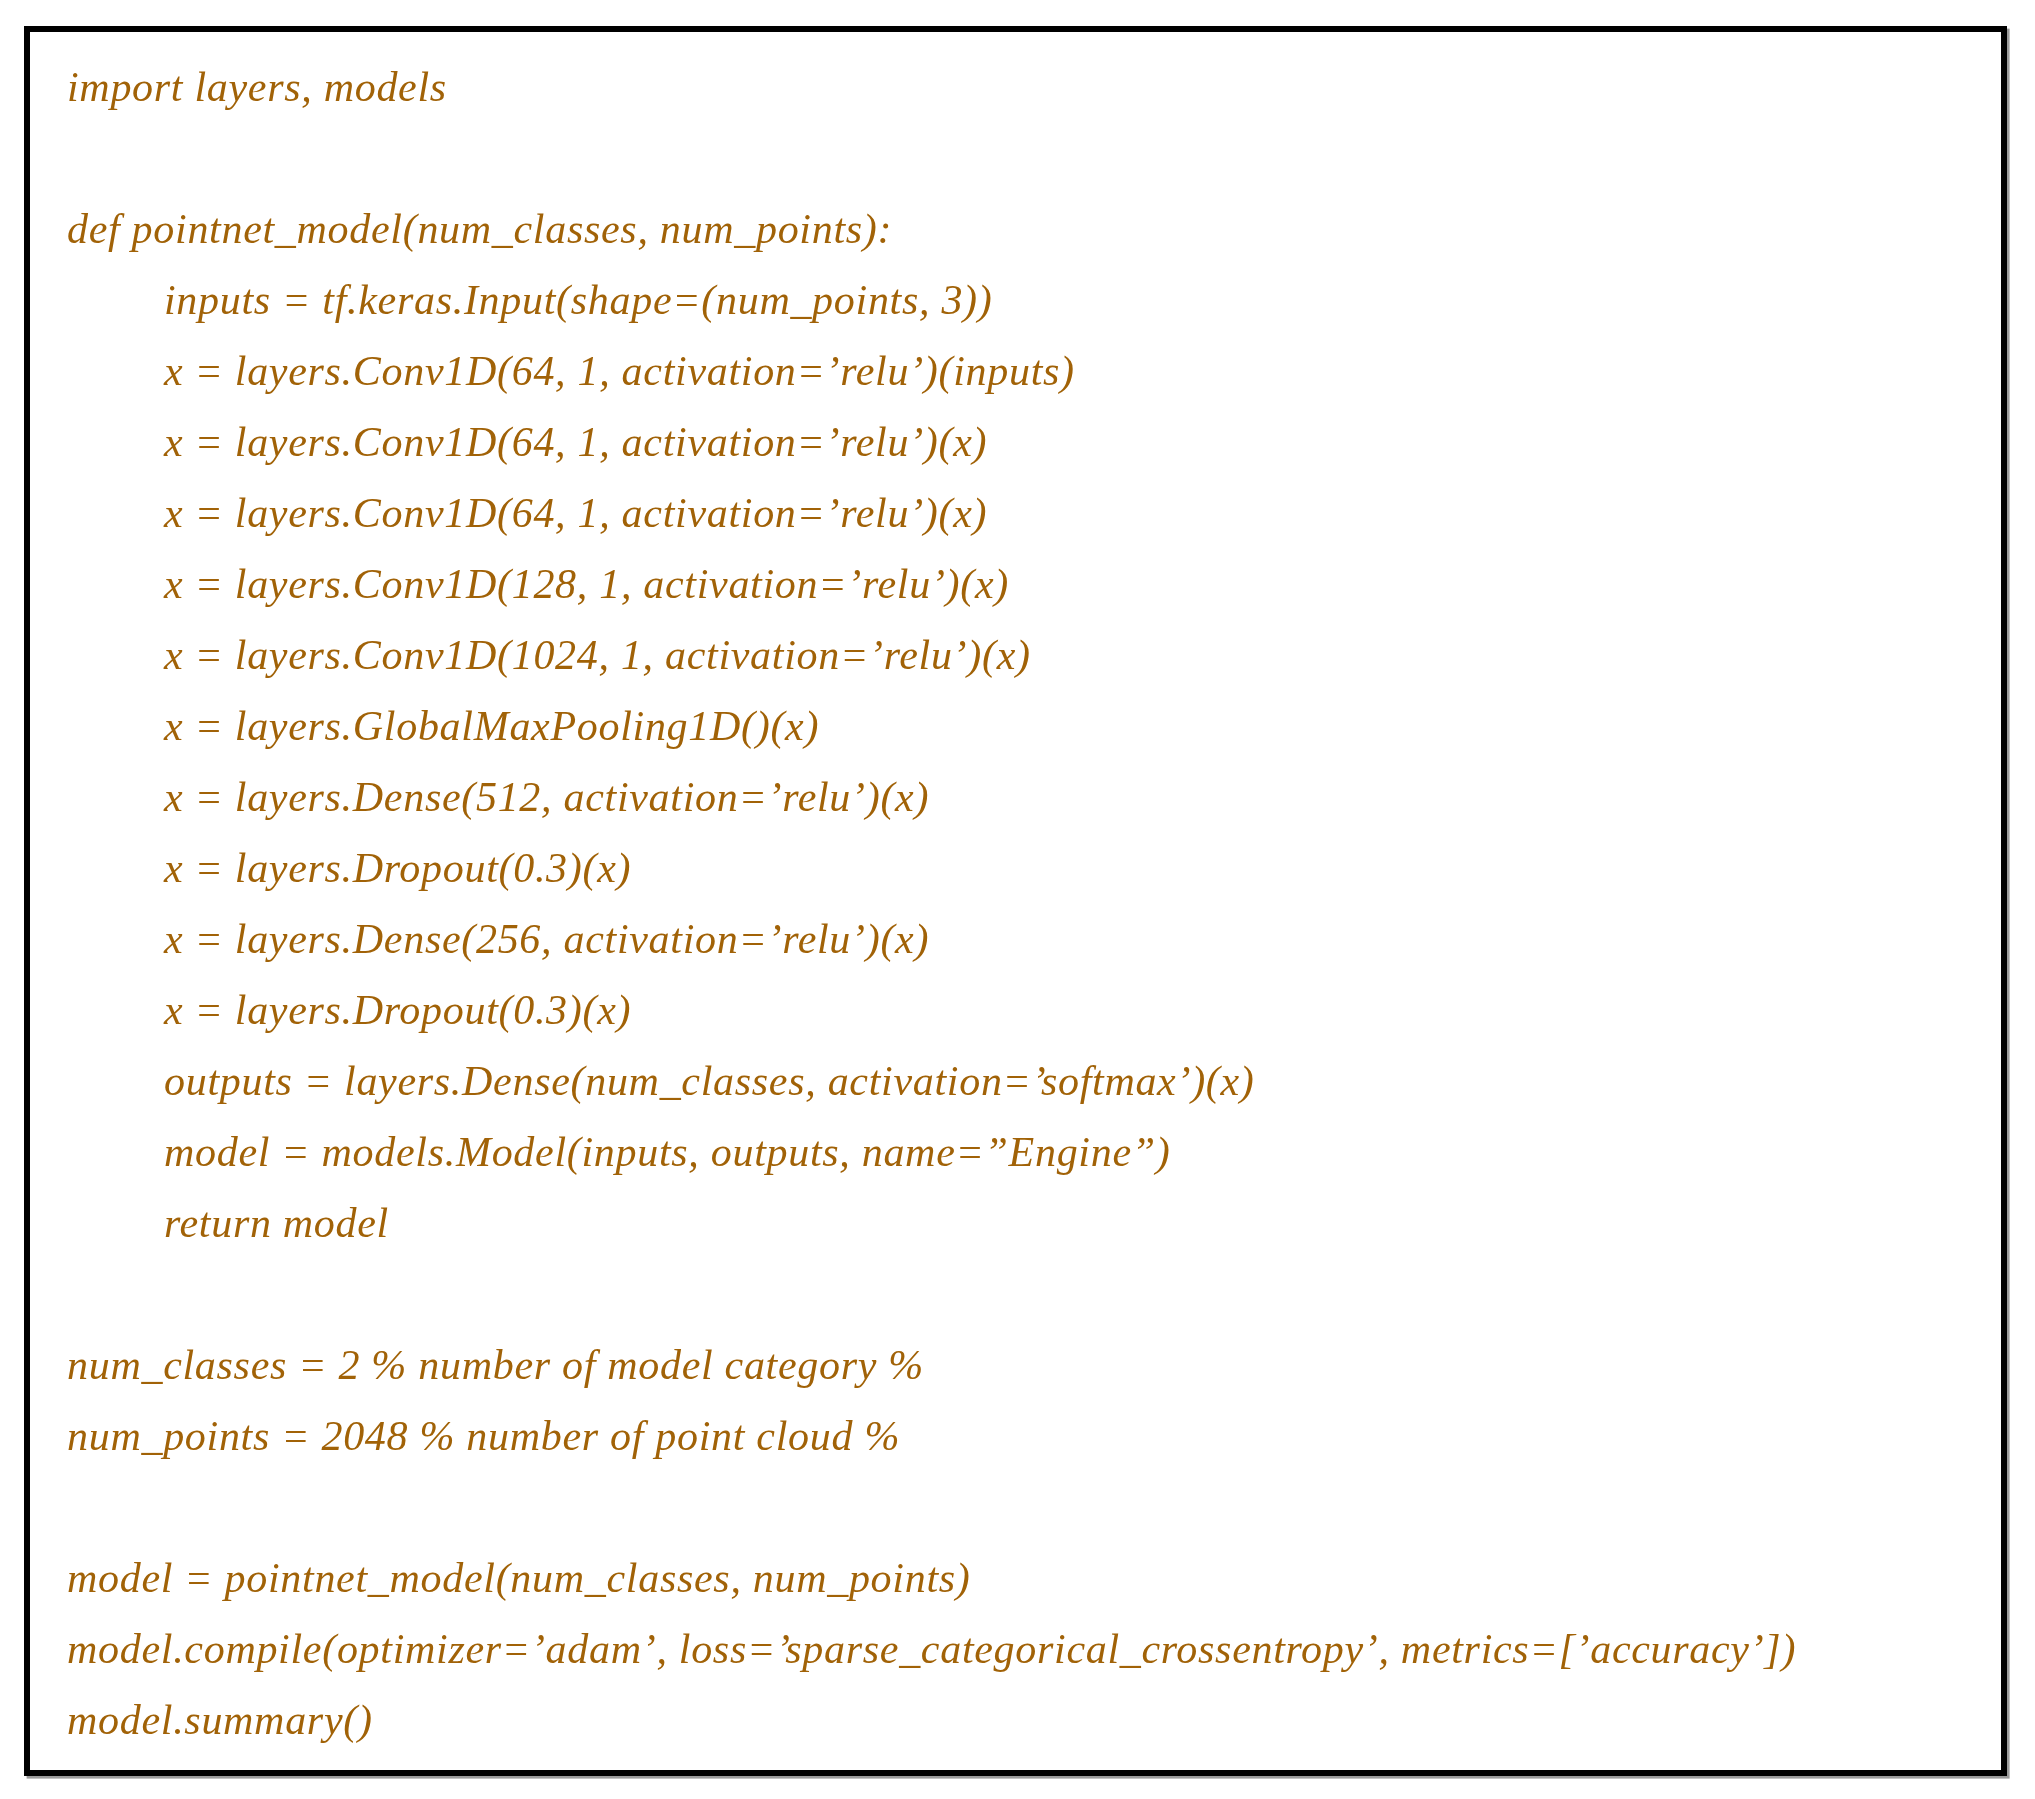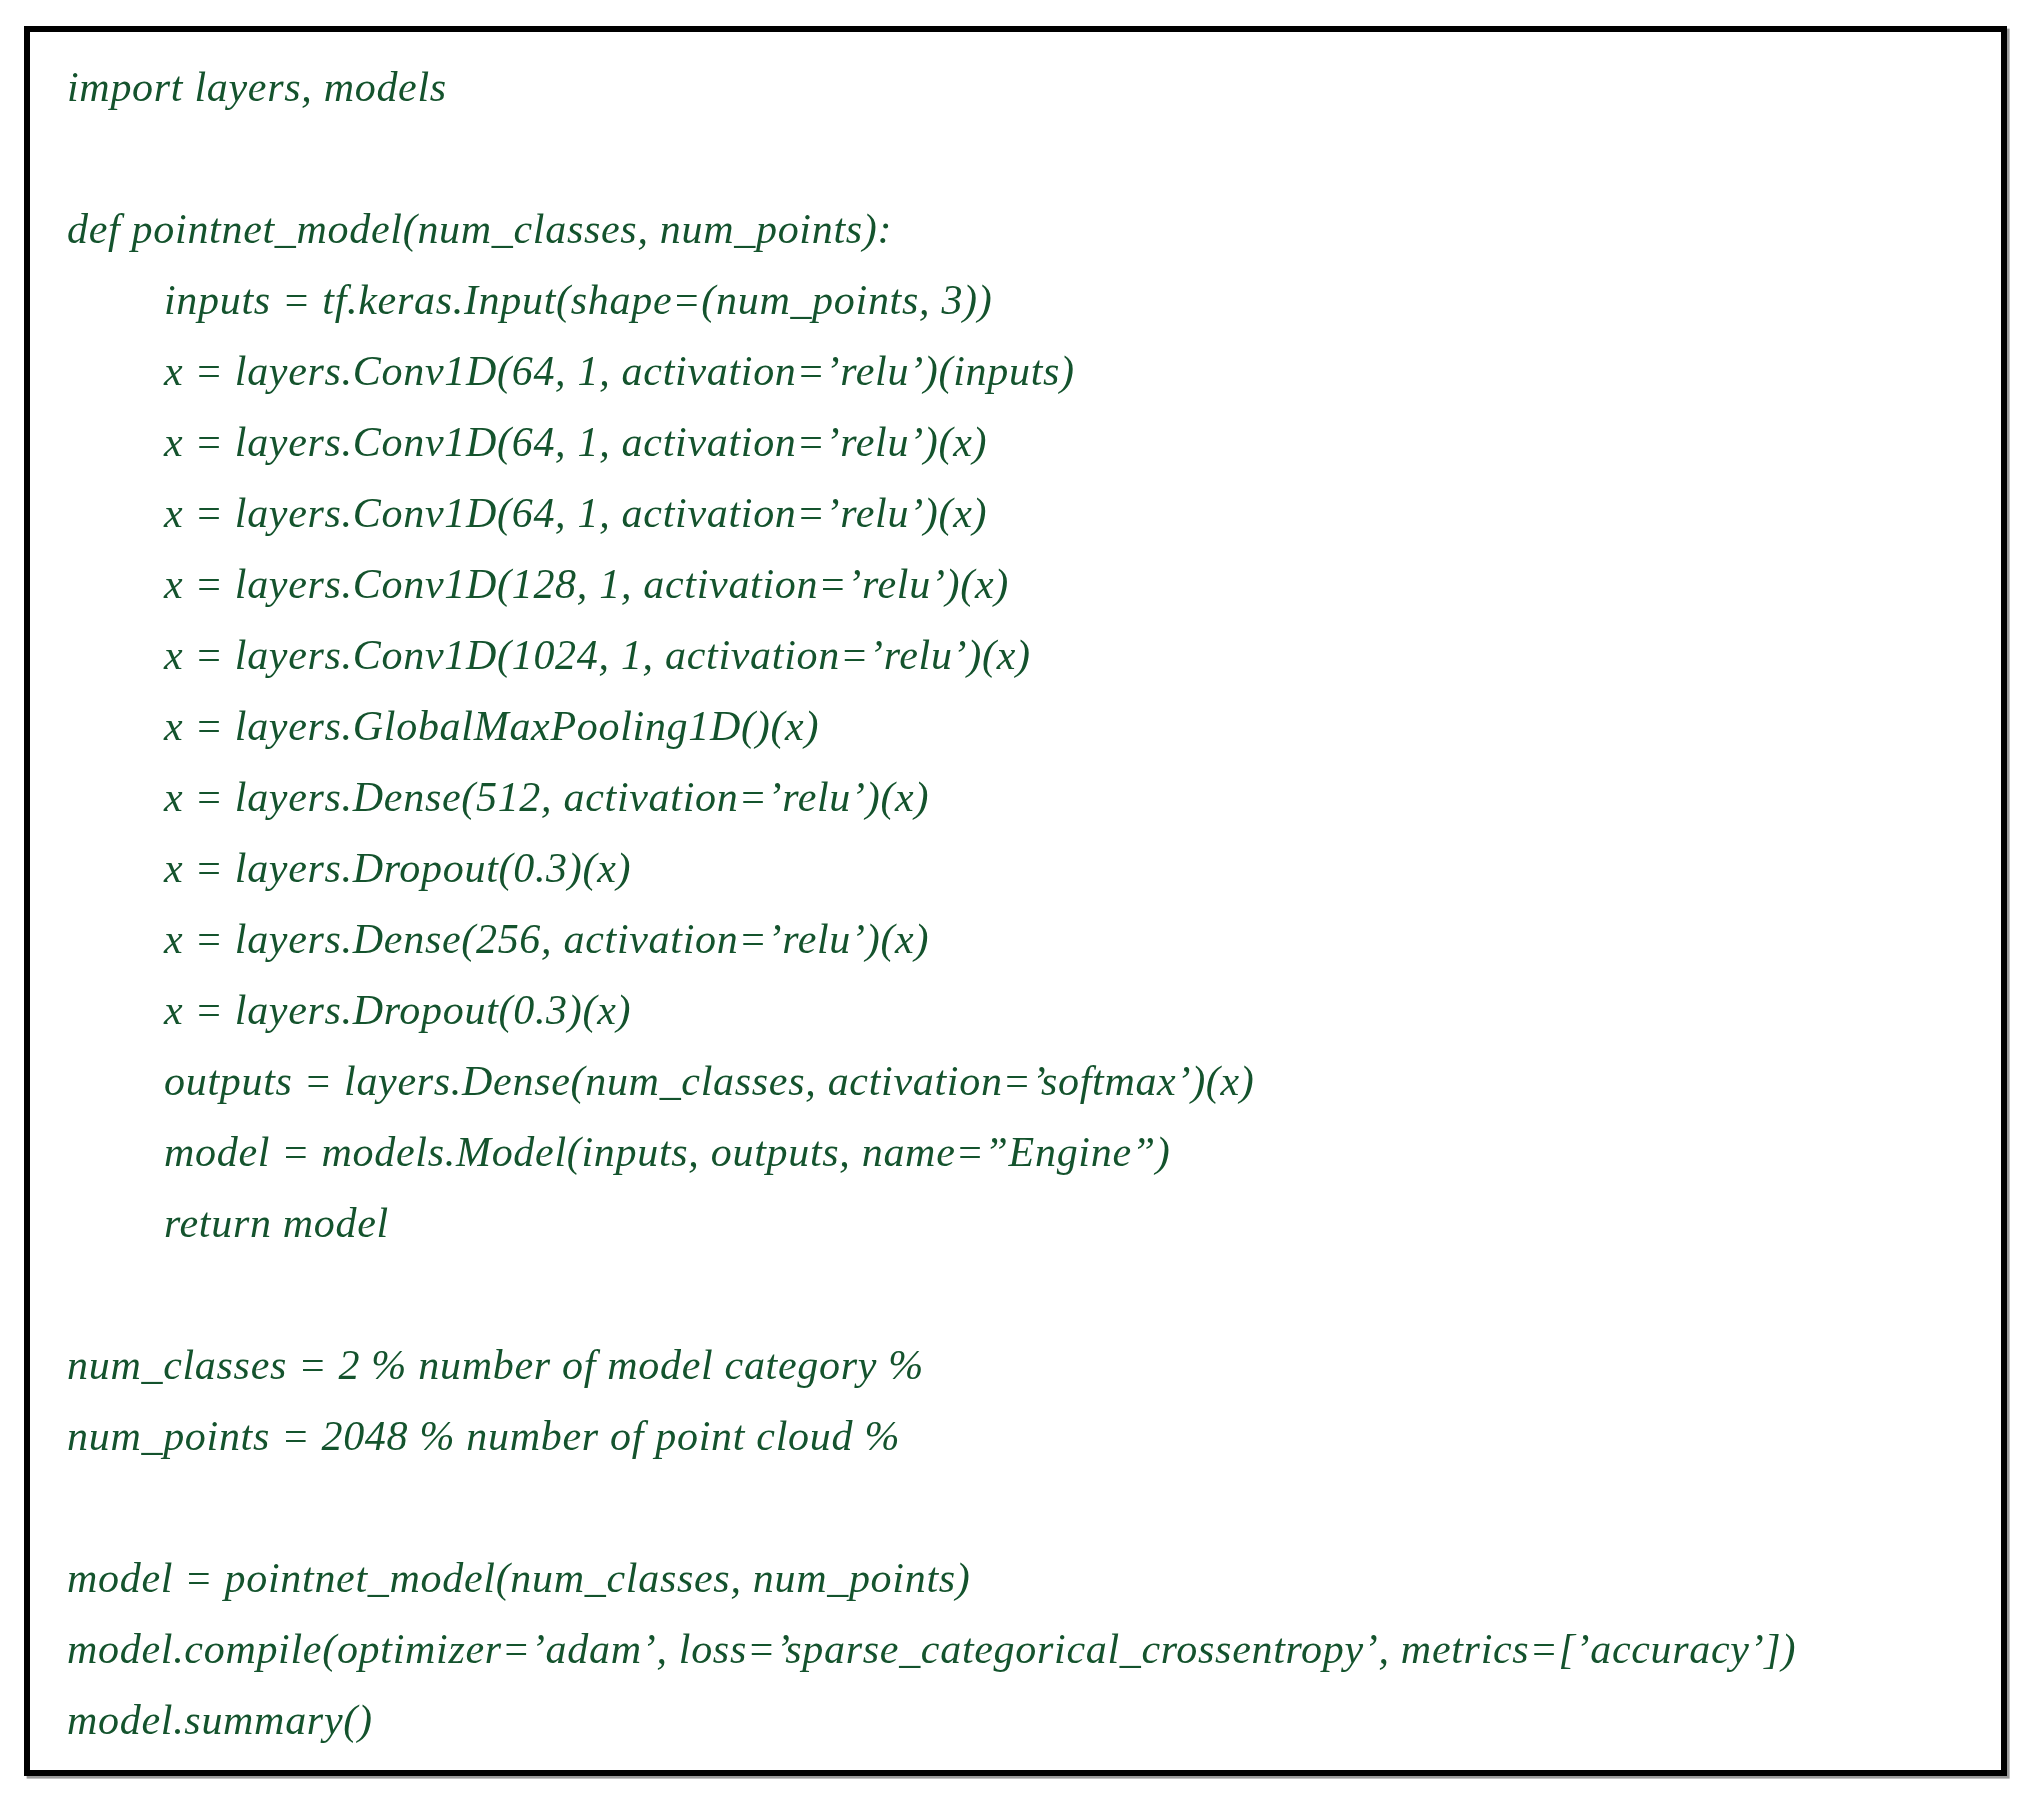--- a/index.html
+++ b/index.html
@@ -25,21 +25,21 @@
     box-shadow: 2.6px 2.6px 0 #9a9a9a;
     background: #ffffff;
     overflow: hidden;
   }
   .code-block {
     padding: 20px 6.6px 0 37px;
     font-style: italic;
     font-size: 42px;
     line-height: 71px;
     letter-spacing: 0.7px;
-    color: #14532d;
+    color: #a16207;
     white-space: pre;
   }
   .code-line {
     min-height: 71px;
   }
   .code-line.indent-1 {
     padding-left: 97px;
   }
 </style>
 </head>

